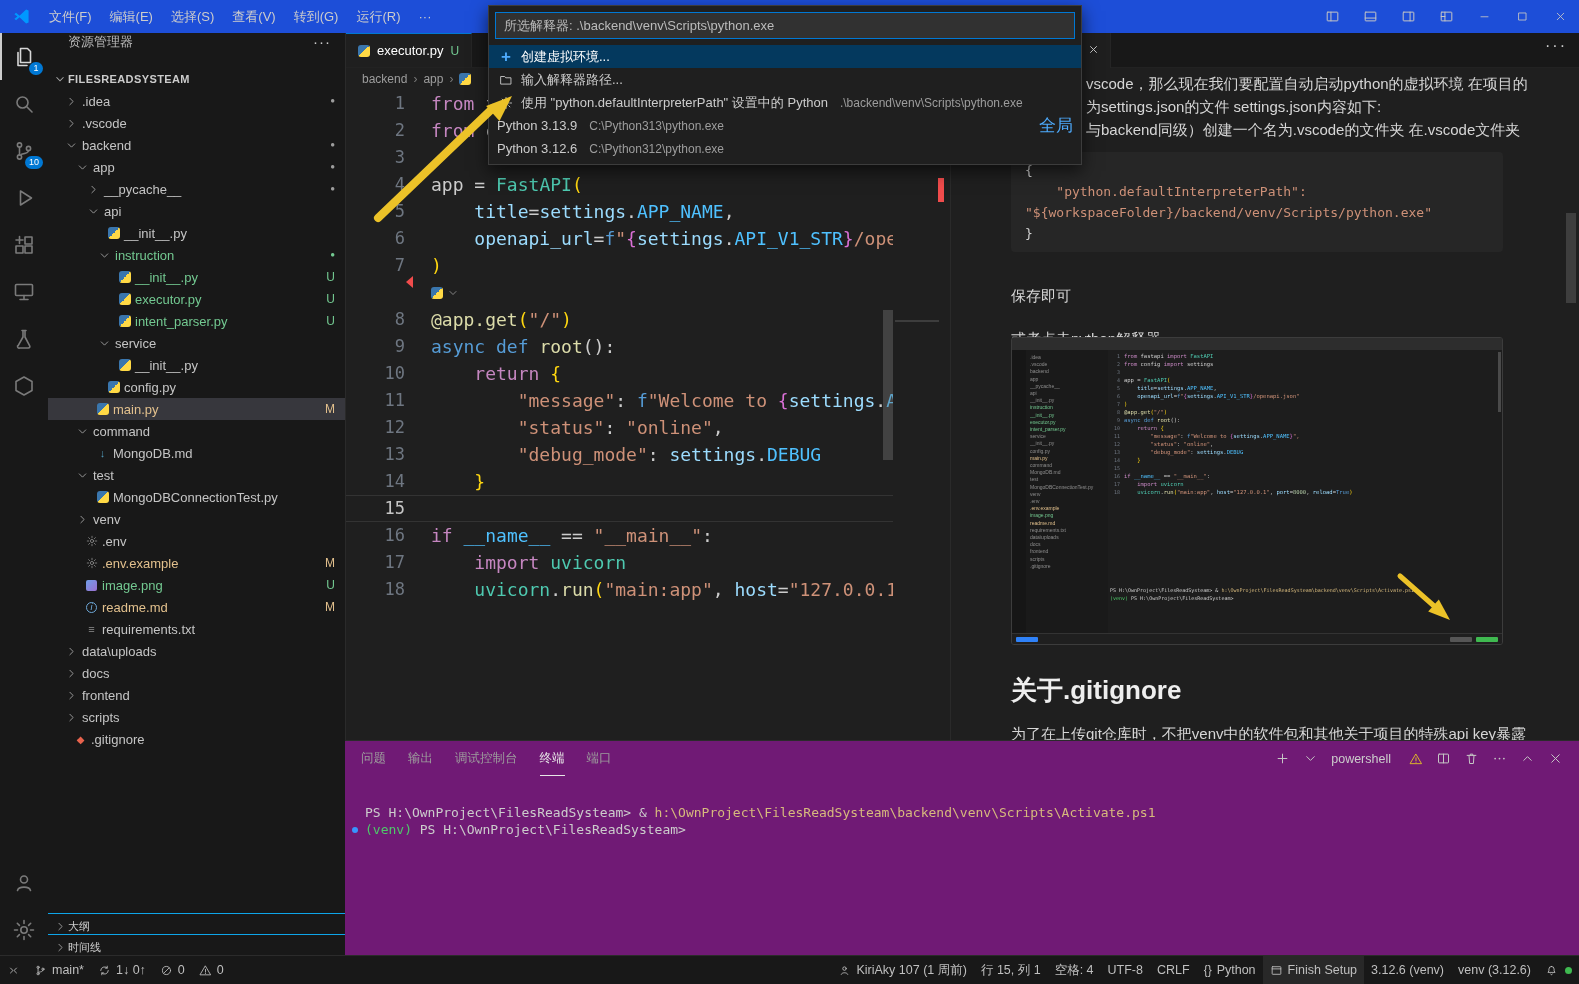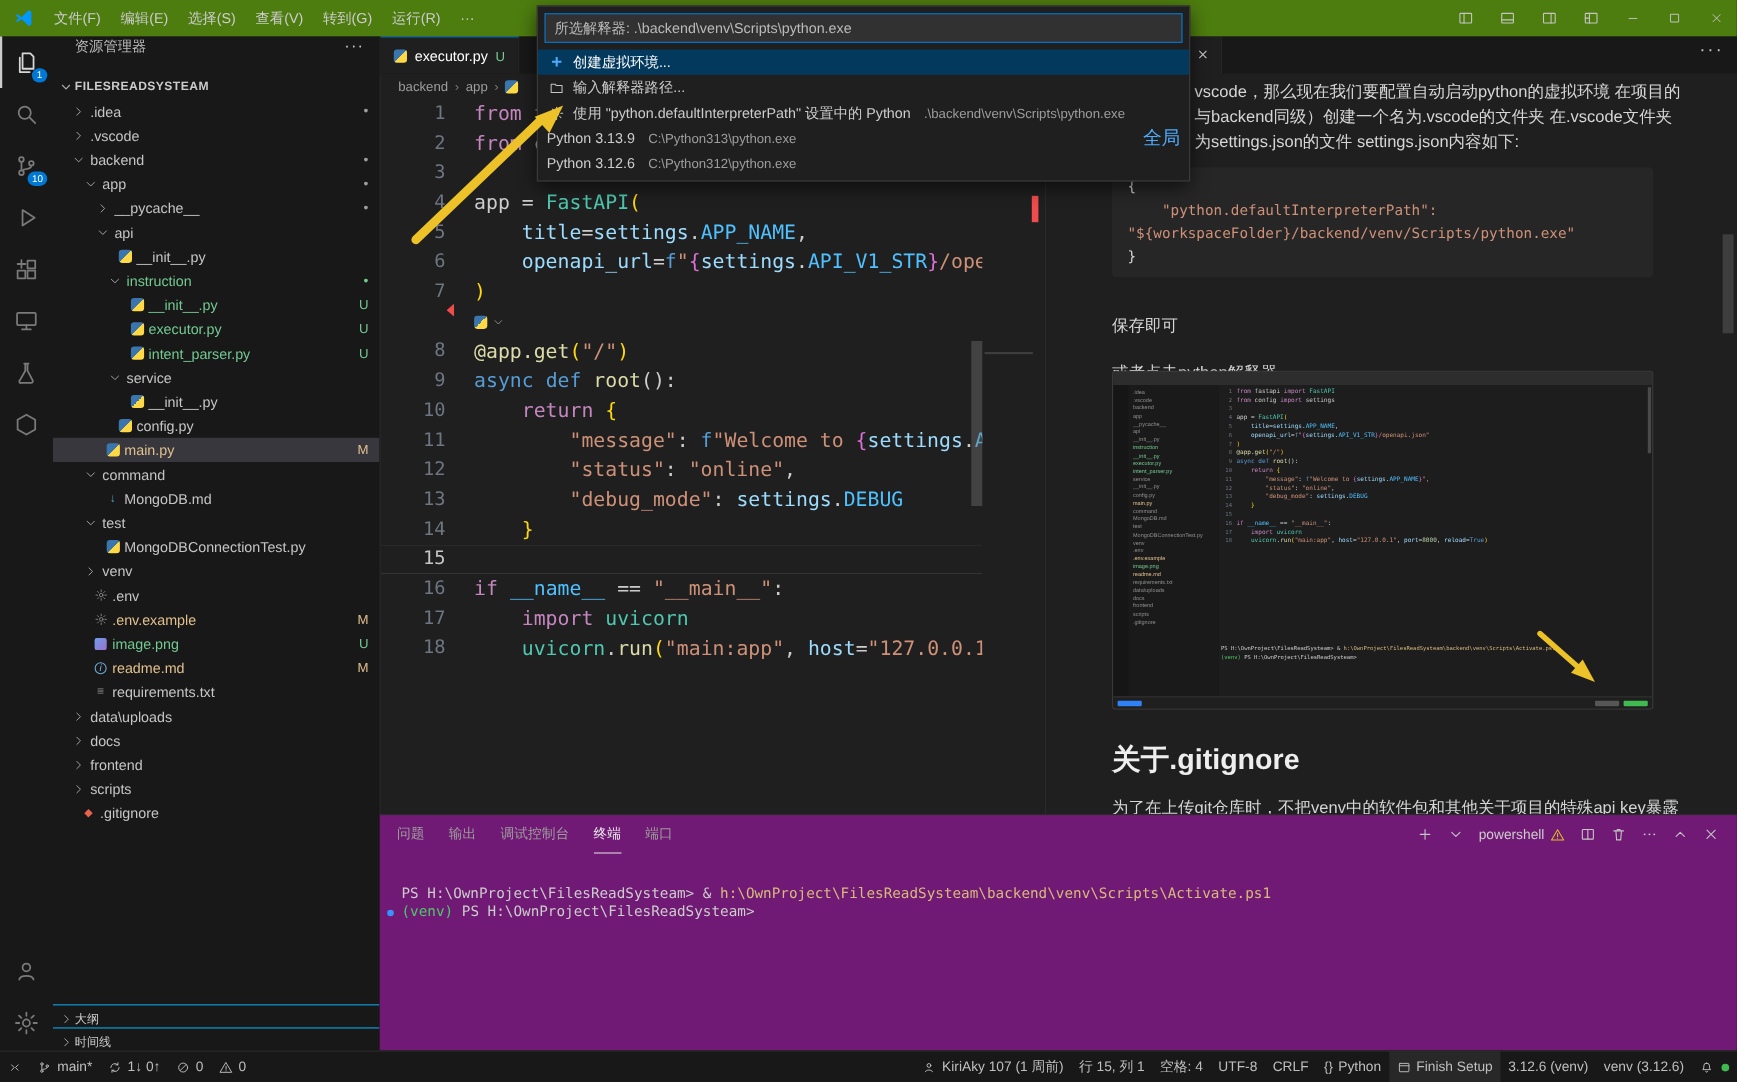--- a/index.html
+++ b/index.html
@@ -1,20 +1,20 @@
 <!DOCTYPE html>
 <html><head>
 <meta charset="utf-8">
 <style>
 *{margin:0;padding:0;box-sizing:border-box}
 html,body{width:1579px;height:984px}
 body{position:relative;background:#1f1f1f;color:#ccc;font-family:"Liberation Sans","DejaVu Sans",sans-serif;font-size:13px;overflow:hidden}
 svg{display:block}
 
-#titlebar{position:absolute;left:0;top:0;width:1579px;height:33px;background:#4d7c0f;display:flex;align-items:center;z-index:10}
+#titlebar{position:absolute;left:0;top:0;width:1579px;height:33px;background:#1d4ed8;display:flex;align-items:center;z-index:10}
 #vscode-logo{margin:0 10px 0 13px}
 #menubar{display:flex;height:100%;align-items:center}
 .menu-item{padding:0 9px;height:100%;display:flex;align-items:center;color:#ccc;font-size:13px;cursor:default}
 #titlebar-spacer{flex:1}
 #window-controls{display:flex;align-items:center;height:100%}
 .wc{width:38px;height:100%;display:flex;align-items:center;justify-content:center;color:#c5c5c5}
 
 #activitybar{position:absolute;left:0;top:33px;width:48px;bottom:29px;background:#181818;display:flex;flex-direction:column;align-items:center;z-index:5}
 .ab-item{position:relative;width:48px;height:47px;display:flex;align-items:center;justify-content:center;color:#7a7a7a}
 .ab-item.active{color:#d7d7d7;box-shadow:inset 2px 0 0 #cccccc}
@@ -106,21 +106,21 @@
 .qp-add{color:#4daafc;font-size:17px;font-weight:600;line-height:1;font-style:normal}
 .qp-label{white-space:nowrap}
 .qp-detail{color:#9d9d9d;font-size:12px;margin-left:6px;white-space:nowrap;overflow:hidden}
 .qp-action{margin-left:auto;color:#4daafc;font-size:17px}
 
 #panel{position:absolute;left:345px;top:740px;right:0;bottom:29px;background:#701a75;border-top:1px solid #2b2b2b;z-index:3}
 #panel-head{height:35px;display:flex;align-items:center;padding:0 16px;position:relative}
 .ptab{font-size:12.5px;color:#9d9d9d;margin-right:22px;height:35px;display:flex;align-items:center}
 .ptab.active{color:#e7e7e7;box-shadow:inset 0 -1px 0 #e7e7e7}
 #panel-toolbar{margin-left:auto;display:flex;align-items:center;gap:13px;color:#c5c5c5}
-#shell-label{font-size:12.5px;color:#ccc;display:flex;align-items:center;gap:5px}
+#shell-label{font-size:12.5px;color:#ccc;display:flex;align-items:center;gap:18px}
 .warn{color:#e2c025}
 #terminal{position:absolute;left:0;top:35px;right:0;bottom:0;font-family:"DejaVu Sans Mono",monospace;font-size:13px;line-height:17px;padding:28px 0 0 20px;color:#ccc}
 .term-line{position:relative;white-space:pre}
 .term-dot{position:absolute;left:-13px;top:6px;width:6px;height:6px;border-radius:50%;background:#3794ff}
 .t-t{color:#cccccc}.t-y{color:#d7ba7d}.t-g{color:#4ec96a}
 
 #statusbar{position:absolute;left:0;bottom:0;width:1579px;height:29px;background:#181818;border-top:1px solid #2b2b2b;display:flex;align-items:center;font-size:12.5px;color:#bfbfbf;z-index:10}
 #sb-left,#sb-right{display:flex;height:100%;align-items:center}
 #sb-right{margin-left:auto}
 .sb-item{display:flex;align-items:center;gap:5px;padding:0 7px;height:100%}
@@ -612,22 +612,22 @@
     <div id="g2-close">
         <svg width="13" height="13" viewBox="0 0 24 24" fill="none" stroke="currentColor" stroke-width="1.8">
           <path d="M6 6l12 12M18 6L6 18"></path>
         </svg>
       </div>
     <div id="g2-more">···</div>
   </div>
   <div id="preview">
     <div id="para1">
         <div class="pline">vscode，那么现在我们要配置自动启动python的虚拟环境 在项目的</div>
+        <div class="pline">为settings.json的文件 settings.json内容如下:</div>
         <div class="pline">与backend同级）创建一个名为.vscode的文件夹 在.vscode文件夹</div>
-        <div class="pline">为settings.json的文件 settings.json内容如下:</div>
       </div>
     <div id="preview-code"><div class="cb-p">{</div><div class="cb-s">    "python.defaultInterpreterPath":</div><div class="cb-s">"${workspaceFolder}/backend/venv/Scripts/python.exe"</div><div class="cb-p">}</div></div>
     <div id="save-text">保存即可</div>
     <div id="alt-text">或者点击python解释器</div>
     <div id="mini-shot">
       <div class="mini-title"></div>
       <div id="mini-activity"></div>
       <div id="mini-side">
           <div class="mrow">.idea</div>
           <div class="mrow">.vscode</div>

